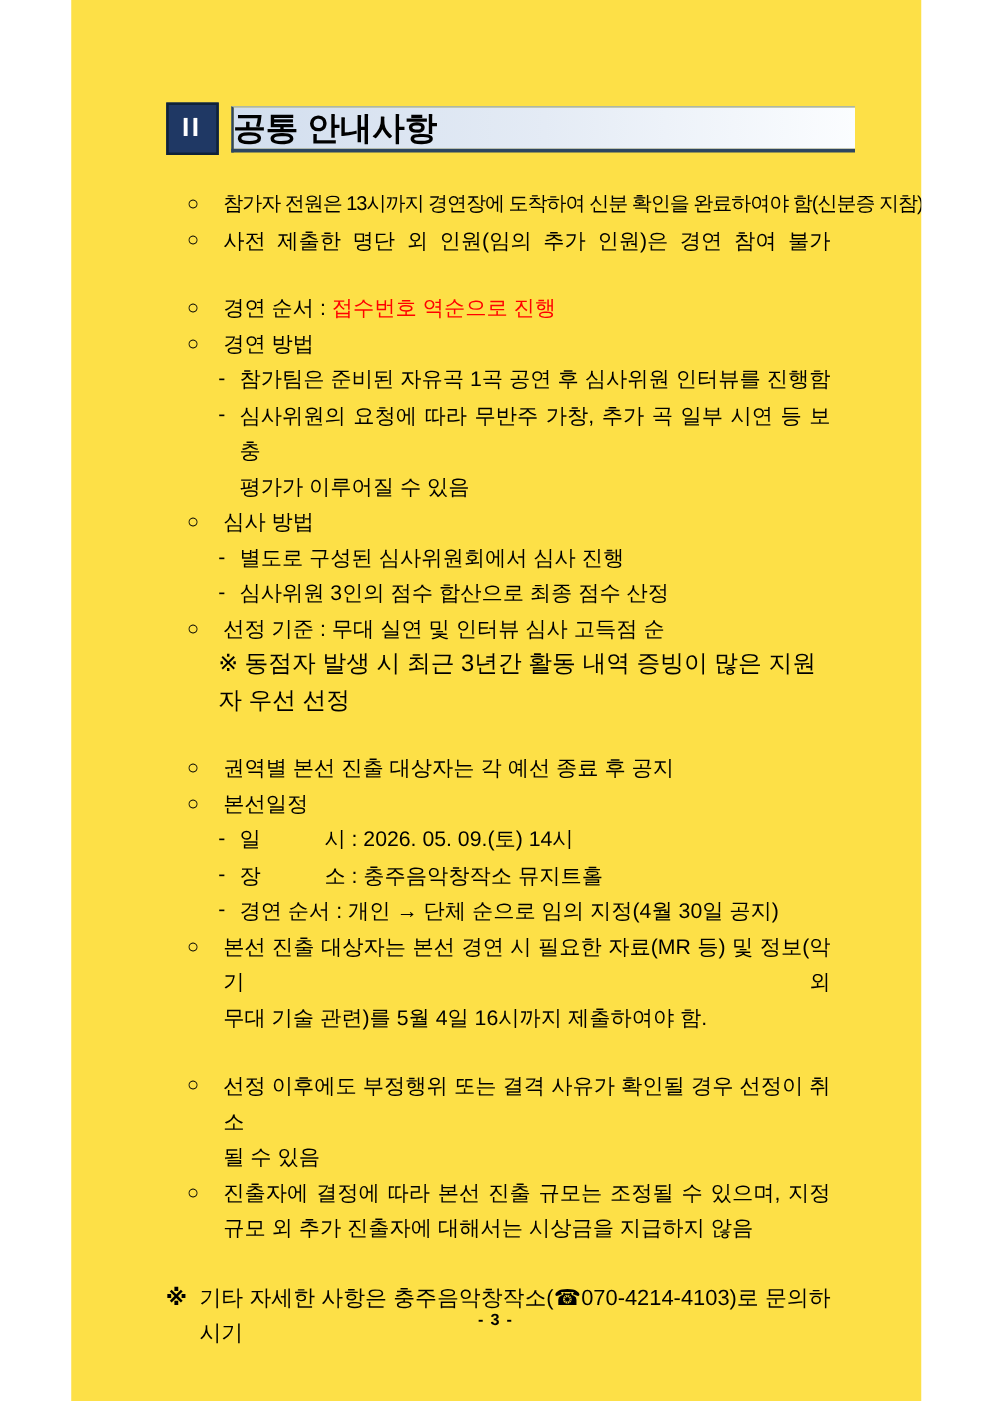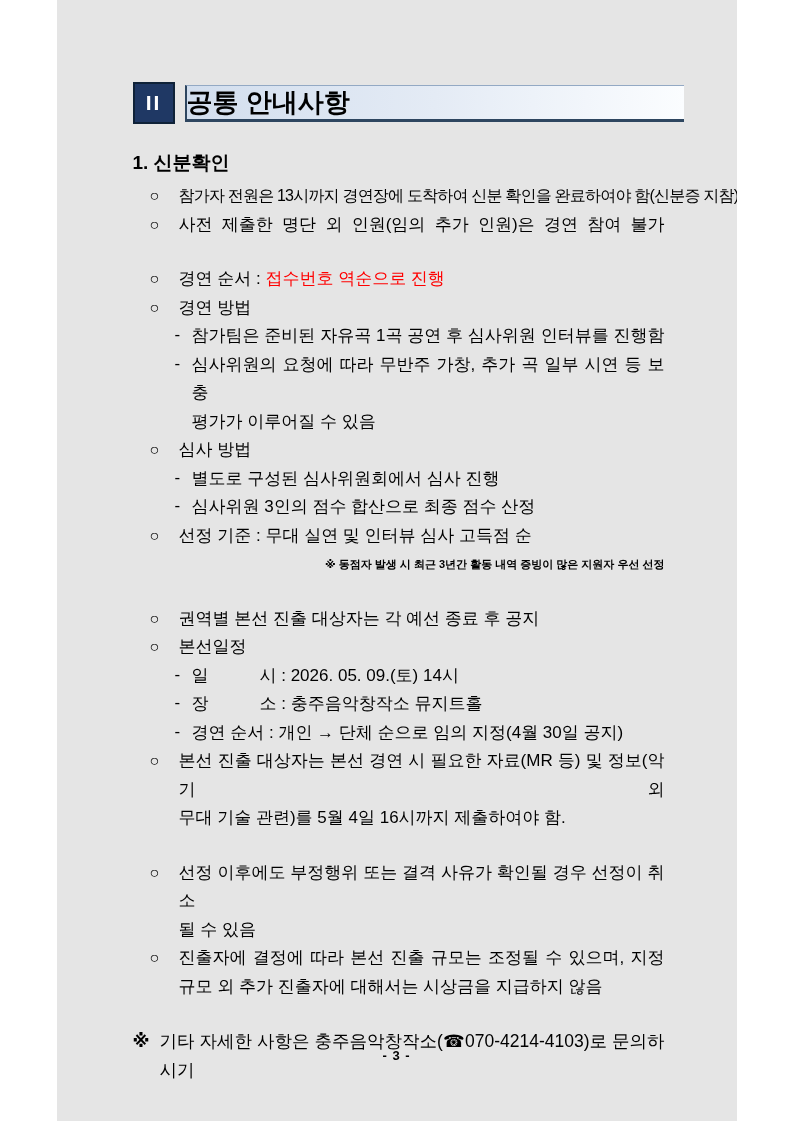--- a/index.html
+++ b/index.html
@@ -1,18 +1,18 @@
 <!DOCTYPE html>
 <html lang="ko"><head>
 <meta charset="utf-8">
 <title>공통 안내사항</title>
 <style>
   html,body{margin:0;padding:0;background:#ffffff;}
   body{font-family:"Liberation Sans","DejaVu Sans",sans-serif;color:#000;}
-  .page{position:relative;width:680px;height:1121px;background:#e5e5e5;overflow:hidden;margin:0 auto;}
+  .page{position:relative;width:680px;height:1121px;background:#fde047;overflow:hidden;margin:0 auto;}
 
   
   .doc-header{display:flex;align-items:flex-start;padding:82px 53px 0 76px;gap:10px;}
   .numeral-box{width:42px;height:42px;box-sizing:border-box;background:#1f3864;border:2px solid #0f2238;
     color:#fff;display:flex;align-items:center;justify-content:center;
     font-size:21px;font-weight:700;letter-spacing:2px;}
   .title-bar{flex:1;height:37px;margin-top:3px;box-sizing:border-box;
     background:linear-gradient(90deg,#d2deee 0%,#e4ebf5 50%,#fbfdff 100%);
     border-left:2px solid #2e4660;border-top:1px solid #93a9c4;border-bottom:3px solid #2e4660;
     display:flex;align-items:center;font-size:26px;font-weight:700;}
@@ -23,21 +23,21 @@
   .doc-section:first-child{margin-top:12px;}
   .sec-heading{font-size:19px;font-weight:700;margin:0 0 6px 0;line-height:26px;}
 
   .line{position:relative;font-size:17px;line-height:28.5px;}
   .circle{padding-left:46px;}
   .circle > .marker{position:absolute;left:17px;top:0;font-size:16px;}
   .dash{padding-left:59px;}
   .dash > .marker{position:absolute;left:42px;top:-1px;}
   .cont-circle{padding-left:46px;}
   .cont-dash{padding-left:59px;}
-  .note{padding-left:42px;font-weight:700;font-size:11px;text-align:right;}
+  .note{padding-left:42px;font-weight:400;font-size:19px;}
 
   .fn-section{margin-top:26px;}
   .footnote{padding-left:27px;font-weight:700;font-size:17.5px;}
   .footnote > .marker{position:absolute;left:0;top:0;}
   .footnote-cont{padding-left:27px;font-weight:700;font-size:17.5px;}
 
   .stretch{text-align:justify;text-align-last:justify;}
   .condensed{font-size:16px;letter-spacing:-0.8px;white-space:nowrap;}
   .bold{font-weight:400;}
 
@@ -53,21 +53,20 @@
     <div class="numeral-box">
       <span>II</span>
     </div>
     <div class="title-bar">
       <span>공통 안내사항</span>
     </div>
   </div>
 
   <div class="doc-body">
       <section class="doc-section">
-        <h2 class="sec-heading">1. 신분확인</h2>
         <div class="line circle  condensed"><span class="marker">○</span><span class="seg">참가자 전원은 13시까지 경연장에 도착하여 신분 확인을 완료하여야 함(신분증 지참)</span></div>
         <div class="line circle stretch"><span class="marker">○</span><span class="seg">사전 제출한 명단 외 인원(임의 추가 인원)은 경연 참여 불가</span></div>
       </section>
       <section class="doc-section">
         <div class="line circle"><span class="marker">○</span><span class="seg">경연 순서 : </span><span class="seg bold" style="color: rgb(255, 0, 0);">접수번호 역순으로 진행</span></div>
         <div class="line circle"><span class="marker">○</span><span class="seg">경연 방법</span></div>
         <div class="line dash stretch"><span class="marker">-</span><span class="seg">참가팀은 준비된 자유곡 1곡 공연 후 심사위원 인터뷰를 진행함</span></div>
         <div class="line dash stretch"><span class="marker">-</span><span class="seg">심사위원의 요청에 따라 무반주 가창, 추가 곡 일부 시연 등 보충</span></div>
         <div class="line cont-dash"><span class="seg">평가가 이루어질 수 있음</span></div>
         <div class="line circle"><span class="marker">○</span><span class="seg">심사 방법</span></div>

